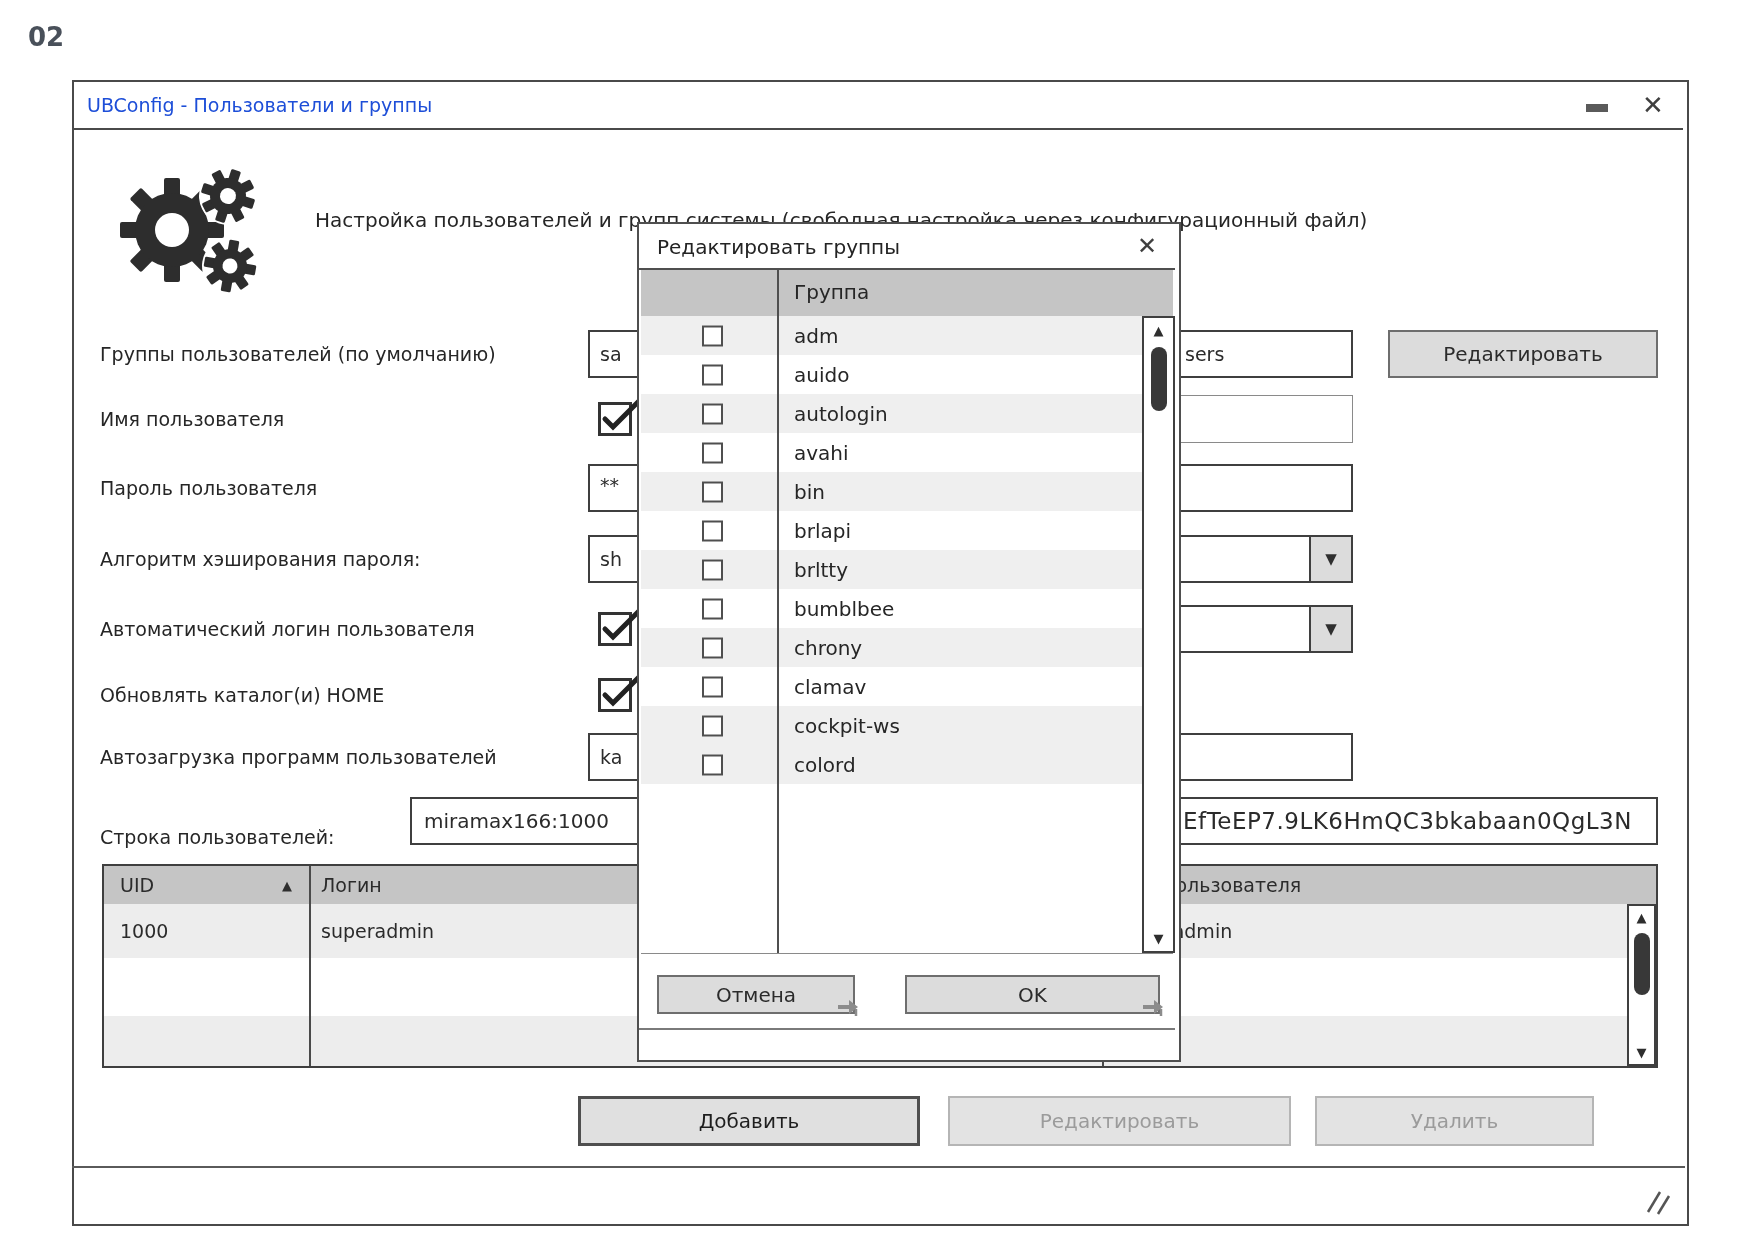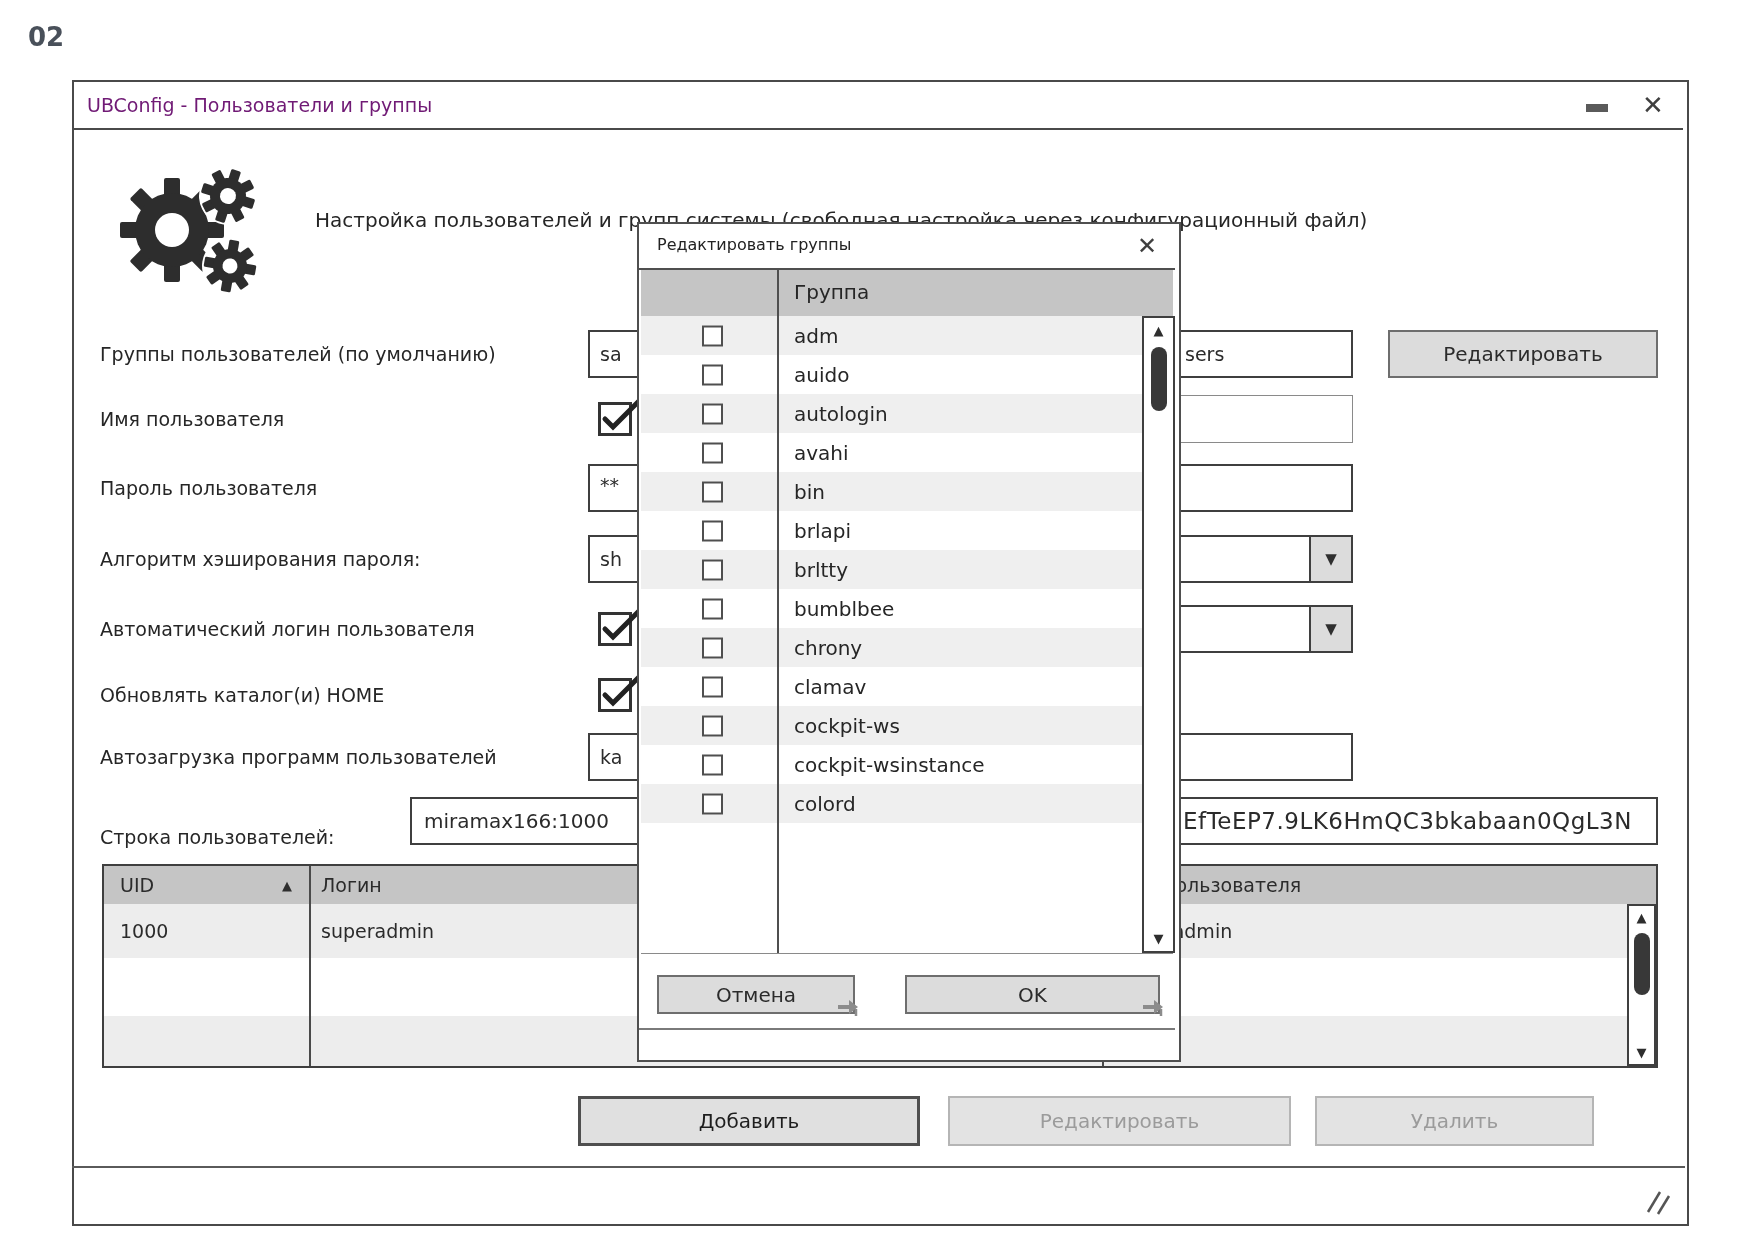--- a/index.html
+++ b/index.html
@@ -3,21 +3,21 @@
 <meta charset="utf-8">
 <style>
   html,body{margin:0;padding:0;background:#fff;}
   body{font-family:"DejaVu Sans","Liberation Sans",sans-serif;color:#2b2b2b;}
   #page{position:relative;width:1753px;height:1240px;background:#fff;overflow:hidden;}
   .abs{position:absolute;}
   .nowrap{white-space:nowrap;}
   
   .win{border:2px solid #4a4a4a;background:#fff;}
   .titlebar{border-bottom:2px solid #4a4a4a;background:#fff;}
-  .title-text{font-size:19px;line-height:46px;padding-left:13px;color:#701a75;}
+  .title-text{font-size:19px;line-height:46px;padding-left:13px;color:#1d4ed8;}
   .min-glyph{width:22px;height:8px;background:#5a5a5a;}
   .close-glyph{font-size:26px;color:#3f3f3f;line-height:26px;}
   
   .lbl{font-size:19px;line-height:26px;color:#262626;}
   .fld{background:#fff;border:2px solid #3f3f3f;box-sizing:border-box;}
   .fld.thin{border:1.5px solid #8a8a8a;}
   .fld-text{position:absolute;top:0;bottom:0;display:flex;align-items:center;font-size:19px;color:#2b2b2b;white-space:nowrap;}
   .combo-btn{position:absolute;right:0;top:0;bottom:0;width:40px;background:#dcdcdc;border-left:2px solid #3f3f3f;display:flex;align-items:center;justify-content:center;font-size:15px;color:#2f2f2f;}
   .cb{width:34px;height:34px;border:3px solid #333;background:#fff;box-sizing:border-box;}
   .btn{display:flex;align-items:center;justify-content:center;font-size:20px;box-sizing:border-box;}
@@ -28,21 +28,21 @@
   .tbl{border:2px solid #3f3f3f;background:#f9a8d4;box-sizing:border-box;}
   .tbl-head{background:#c5c5c5;}
   .tbl-txt{font-size:19px;line-height:38px;white-space:nowrap;}
   .stripe{background:#ededed;}
   .vline{width:2px;background:#4a4a4a;}
   .scrollbar{background:#fff;border:2px solid #3f3f3f;box-sizing:border-box;}
   .sb-arrow{position:absolute;left:0;right:0;text-align:center;font-size:13px;color:#2e2e2e;}
   .sb-thumb{position:absolute;left:50%;transform:translateX(-50%);width:16px;background:#383838;border-radius:8px;}
   
   .dlg{border:2px solid #4f4f4f;background:#fff;}
-  .dlg-title{font-size:16px;color:#232323;}
+  .dlg-title{font-size:20px;color:#232323;}
   .dlg-head{background:#c5c5c5;}
   .dlg-row{position:relative;height:39px;display:flex;align-items:center;}
   .dlg-row.odd{background:#efefef;}
   .dlg-row .gcb{position:absolute;left:61px;top:50%;transform:translateY(-50%);width:21px;height:21px;border:2px solid #4f4f4f;background:#fff;box-sizing:border-box;}
   .dlg-row .glabel{position:absolute;left:153px;font-size:20px;color:#262626;white-space:nowrap;}
   .status-sep{height:2px;background:#5a5a5a;}
 </style>
 </head>
 <body>
 
@@ -263,24 +263,20 @@
     <span class="glabel">chrony</span>
   </div>
         <div class="dlg-row">
     <span class="gcb"></span>
     <span class="glabel">clamav</span>
   </div>
         <div class="dlg-row odd">
     <span class="gcb"></span>
     <span class="glabel">cockpit-ws</span>
   </div>
-        <div class="dlg-row">
-    <span class="gcb"></span>
-    <span class="glabel">cockpit-wsinstance</span>
-  </div>
         <div class="dlg-row odd">
     <span class="gcb"></span>
     <span class="glabel">colord</span>
   </div>
       </div>
 
     <div class="abs" style="left:138px;top:46px;width:2px;height:683px;background:#4f4f4f;"></div>
 
     <div class="abs scrollbar" style="left:503px;top:92px;width:33px;height:637px;">
       <span class="sb-arrow" style="top:5px;">▲</span>

